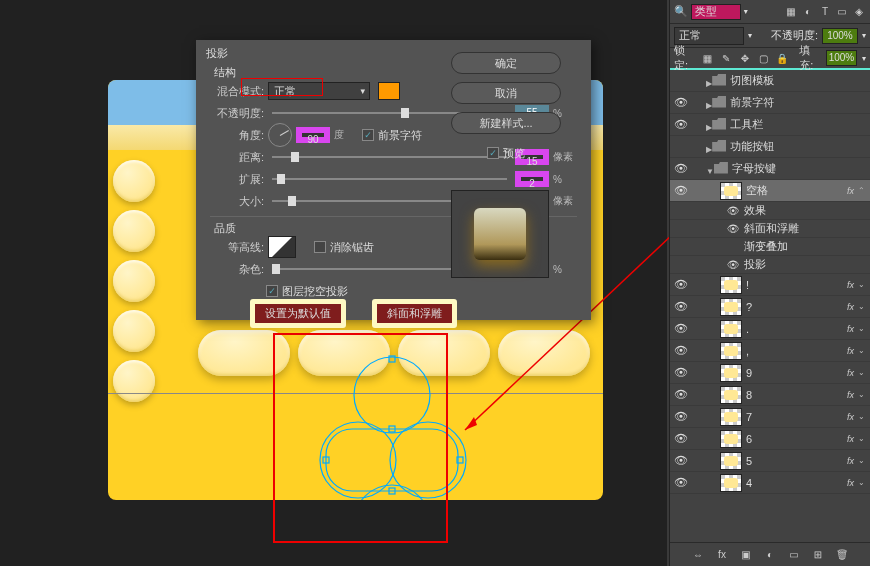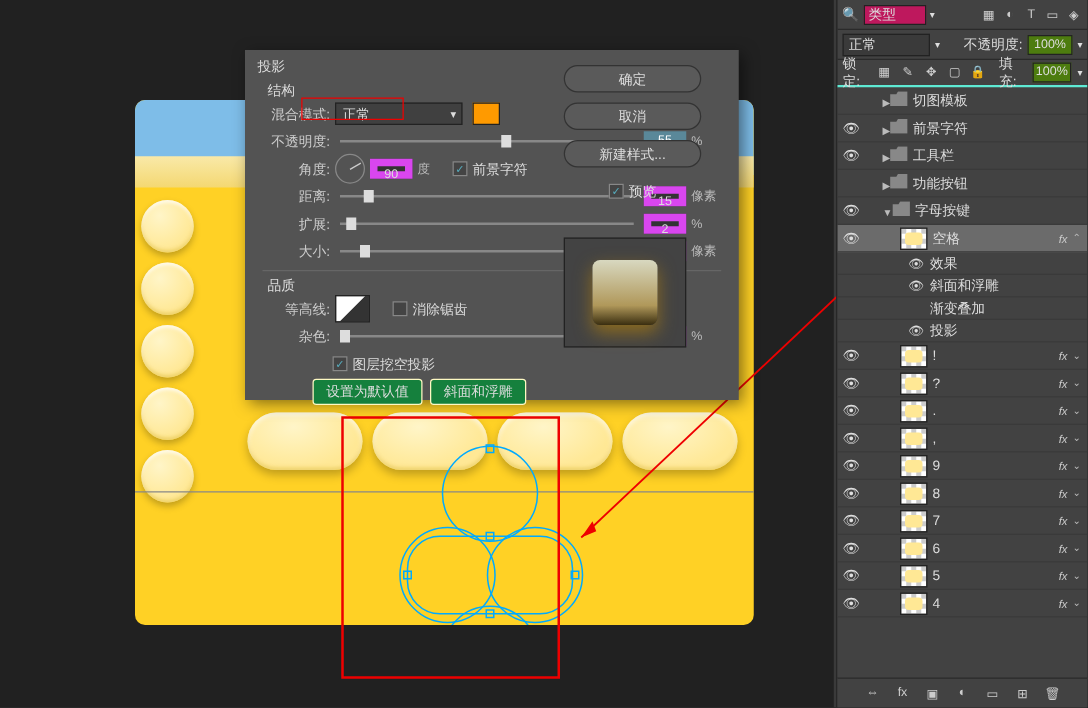--- a/index.html
+++ b/index.html
@@ -37,21 +37,21 @@
 .angle-dial{width:24px;height:24px;border:1px solid #888;border-radius:50%;position:relative}
 .angle-dial::after{content:"";position:absolute;left:50%;top:50%;width:10px;height:1px;background:#ccc;transform-origin:left;transform:rotate(-30deg)}
 .chk{width:12px;height:12px;background:#444;border:1px solid #888;display:inline-flex;align-items:center;justify-content:center;font-size:9px;color:#5ab}
 .chk.on::before{content:"✓"}
 .dlg-btn-col{position:absolute;right:30px;top:12px;width:110px;display:flex;flex-direction:column;gap:8px}
 .dlg-btn{height:22px;background:#5a5a5a;border:1px solid #333;border-radius:11px;display:flex;align-items:center;justify-content:center;cursor:pointer}
 .preview-box{margin-top:18px;width:98px;height:88px;background:#434343;border:1px solid #222;display:flex;align-items:center;justify-content:center}
 .preview-inner{width:52px;height:52px;background:linear-gradient(#d8d8c0,#b0985a 70%,#3a2e10);border-radius:6px;box-shadow:0 6px 14px #8a6a20}
 .contour{width:28px;height:22px;background:linear-gradient(135deg,#fff 49%,#333 51%);border:1px solid #222}
 .hr{height:1px;background:#666;margin:4px 0}
-.bottom-row .btn{padding:2px 10px;background:#15803d;border:1px solid #fef9c3;border-radius:3px;margin-right:2px}
+.bottom-row .btn{padding:2px 10px;background:#7f1d1d;border:5px solid #fef9c3;border-radius:3px;margin-right:22px}
 
 .panel-right{position:absolute;right:0;top:0;width:201px;height:566px;background:#424242;border-left:1px solid #222;display:flex;flex-direction:column}
 .search-bar{height:24px;display:flex;align-items:center;border-bottom:1px solid #2a2a2a;padding:0 4px;gap:3px}
 .search-icon{font-size:11px}
 .search-dd{width:50px;height:16px;background:#be185d;border:1px solid #222;padding:0 3px;display:flex;align-items:center}
 .mini-ico{width:14px;height:14px;display:inline-flex;align-items:center;justify-content:center;font-size:10px;color:#ccc}
 .opts-bar{height:24px;display:flex;align-items:center;border-bottom:1px solid #2a2a2a;padding:0 4px;gap:4px}
 .blend-dd{width:70px;height:18px;background:#3a3a3a;border:1px solid #222;padding:0 4px;display:flex;align-items:center}
 .pct-box{width:36px;height:16px;background:#4d7c0f;border:1px solid #222;text-align:center;line-height:14px;font-size:10px}
 .lock-bar{height:22px;display:flex;align-items:center;border-bottom:2px solid #5eead4;padding:0 4px;gap:5px}

